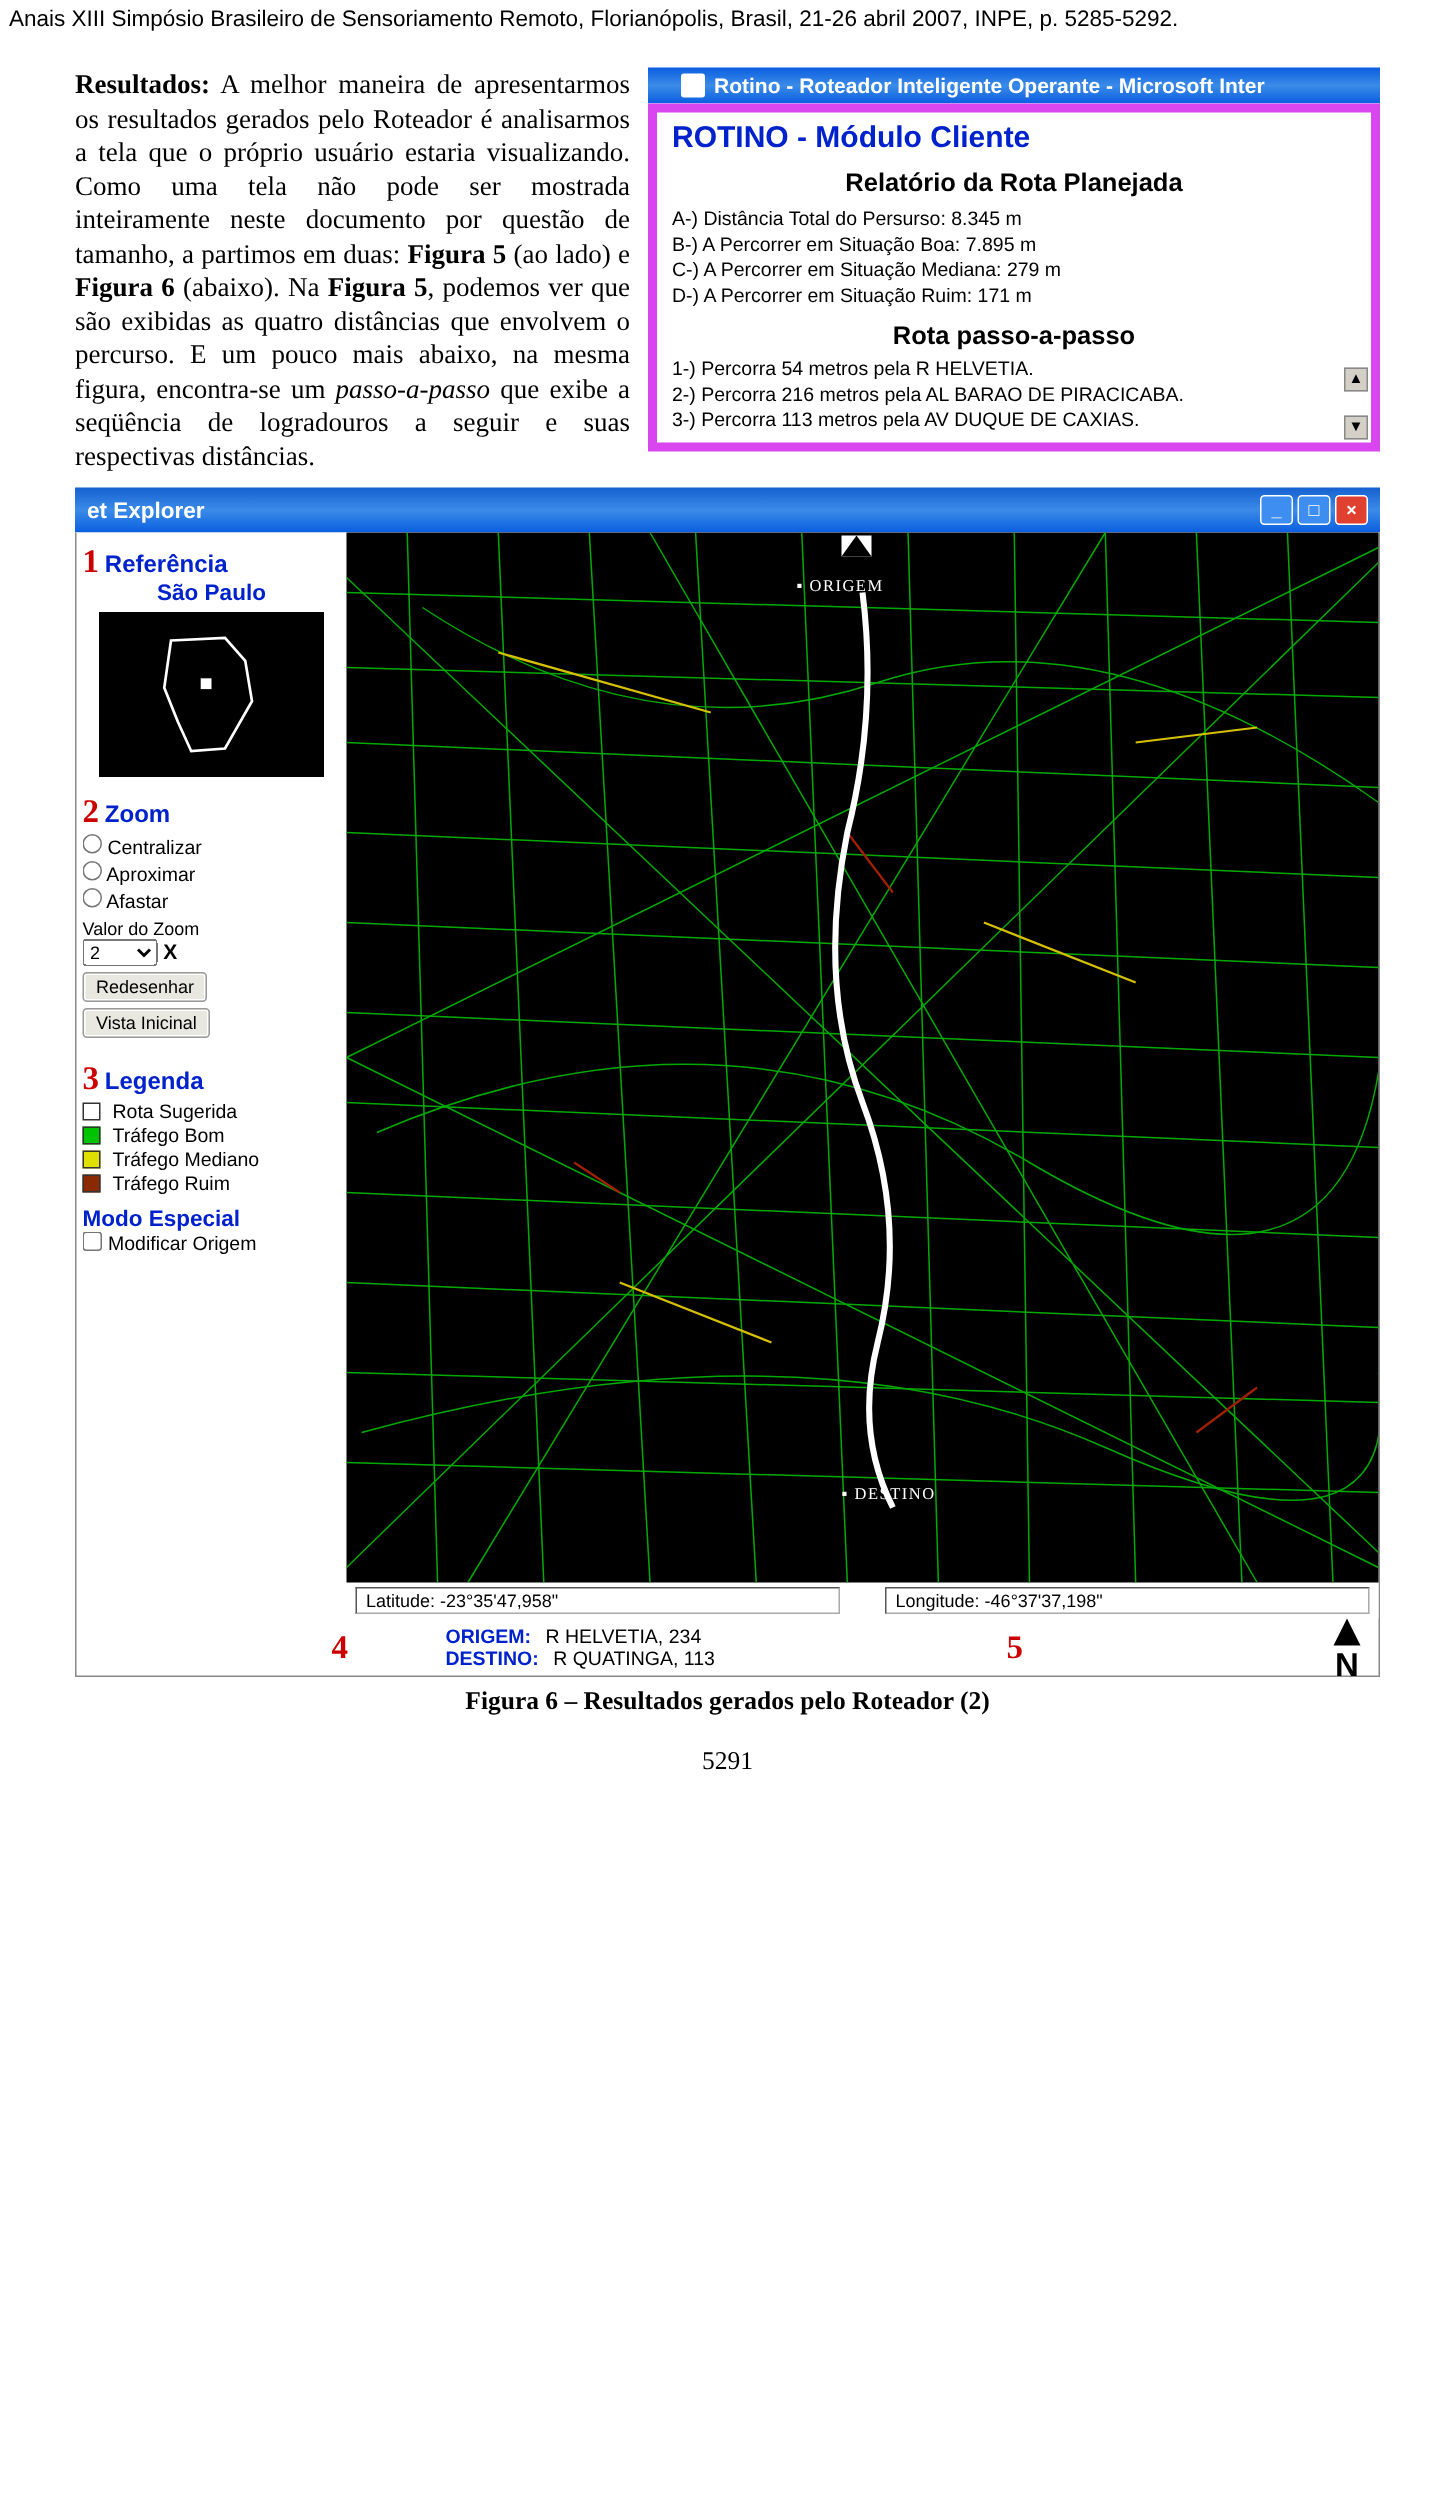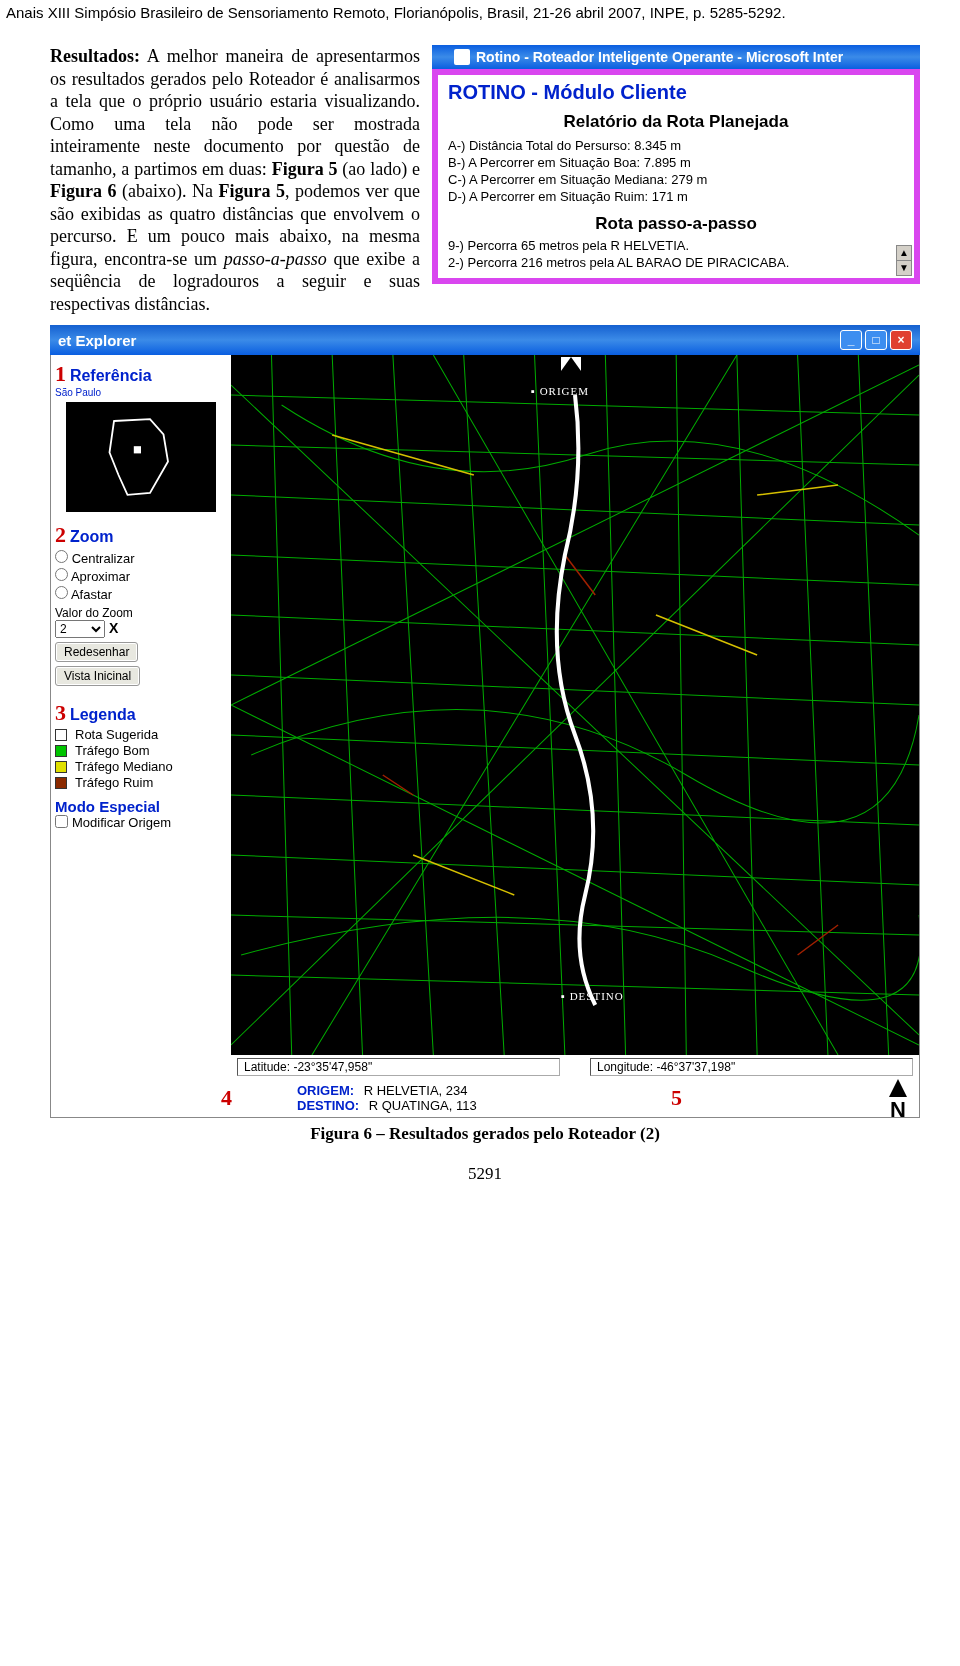--- a/index.html
+++ b/index.html
@@ -23,21 +23,21 @@
   .fig-caption { text-align: center; font-weight: bold; font-size: 17px; margin-top: 6px; font-family: "Times New Roman", serif; }
   .fig6-wrap { margin-top: 10px; position: relative; }
   .ie-bar { background: linear-gradient(to bottom, #1560d0, #3b8be8, #0a5ee0); color: #fff; font-family: Tahoma, sans-serif; font-size: 15px; font-weight: bold; padding: 5px 8px; display: flex; align-items: center; justify-content: space-between; }
   .winbtns { display: flex; gap: 3px; }
   .winbtn { width: 22px; height: 20px; background: #3d8ef0; border: 1px solid #fff; border-radius: 3px; color: #fff; font-size: 12px; text-align: center; line-height: 18px; }
   .winbtn.close { background: #e04030; color:#fff; font-weight:bold; }
   .fig6-body { display: flex; background: #fff; border: 1px solid #888; border-top: none; }
   .side-panel { width: 180px; font-family: Verdana, Arial, sans-serif; font-size: 14px; padding: 6px 4px; }
   .panel-num { color: #cc0000; font-weight: bold; font-size: 22px; font-family: "Times New Roman", serif; }
   .panel-title { color: #0022cc; font-weight: bold; font-size: 16px; display: inline-block; }
-  .ref-sub { text-align: left; font-weight: normal; color: #0022cc; font-size: 10px; }
+  .ref-sub { text-align: center; font-weight: bold; color: #0022cc; font-size: 15px; }
   .ref-ico { width: 150px; height: 110px; background: #000; margin: 4px auto; display:flex; align-items:center; justify-content:center; }
   .ref-ico svg { width:100px; height:90px; }
   .zoom-opts label { display: block; font-size: 13px; margin: 2px 0; }
   .zoom-val { font-size: 12px; margin-top: 4px; }
   .zoom-sel { width: 50px; font-size: 12px; }
   .btn-xp { background: #e8e8e0; border: 1px solid #999; border-radius: 3px; font-size: 12px; padding: 2px 8px; margin-top: 4px; display:inline-block; box-shadow: inset 0 0 0 1px #fff; }
   .legend-item { display: flex; align-items: center; gap: 8px; font-size: 13px; margin: 1px 0; }
   .leg-sq { width: 12px; height: 12px; border: 1px solid #333; display: inline-block; }
   .modo-title { color: #0022cc; font-weight: bold; font-size: 15px; margin-top: 8px; }
   .modo-row { font-size: 13px; display: flex; align-items: flex-start; gap: 4px; }
@@ -71,22 +71,23 @@
         <span>Rotino - Roteador Inteligente Operante - Microsoft Inter</span>
       </div>
       <div class="report-body">
         <div class="report-title">ROTINO - Módulo Cliente</div>
         <div class="report-sub">Relatório da Rota Planejada</div>
         <div class="report-line">A-) Distância Total do Persurso: 8.345 m</div>
         <div class="report-line">B-) A Percorrer em Situação Boa: 7.895 m</div>
         <div class="report-line">C-) A Percorrer em Situação Mediana: 279 m</div>
         <div class="report-line">D-) A Percorrer em Situação Ruim: 171 m</div>
         <div class="rota-sub">Rota passo-a-passo</div>
-        <div class="report-line">9-) Percorra 65 metros pela R HELVETIA.</div>
+        <div class="report-line">1-) Percorra 54 metros pela R HELVETIA.</div>
         <div class="report-line">2-) Percorra 216 metros pela AL BARAO DE PIRACICABA.</div>
+        <div class="report-line">3-) Percorra 113 metros pela AV DUQUE DE CAXIAS.</div>
         <div class="scroll-up">▲</div>
         <div class="scroll-down">▼</div>
       </div>
     </div>
   </div>
 
   <div class="fig6-wrap">
     <div class="ie-bar">
       <span>et Explorer</span>
       <div class="winbtns">

